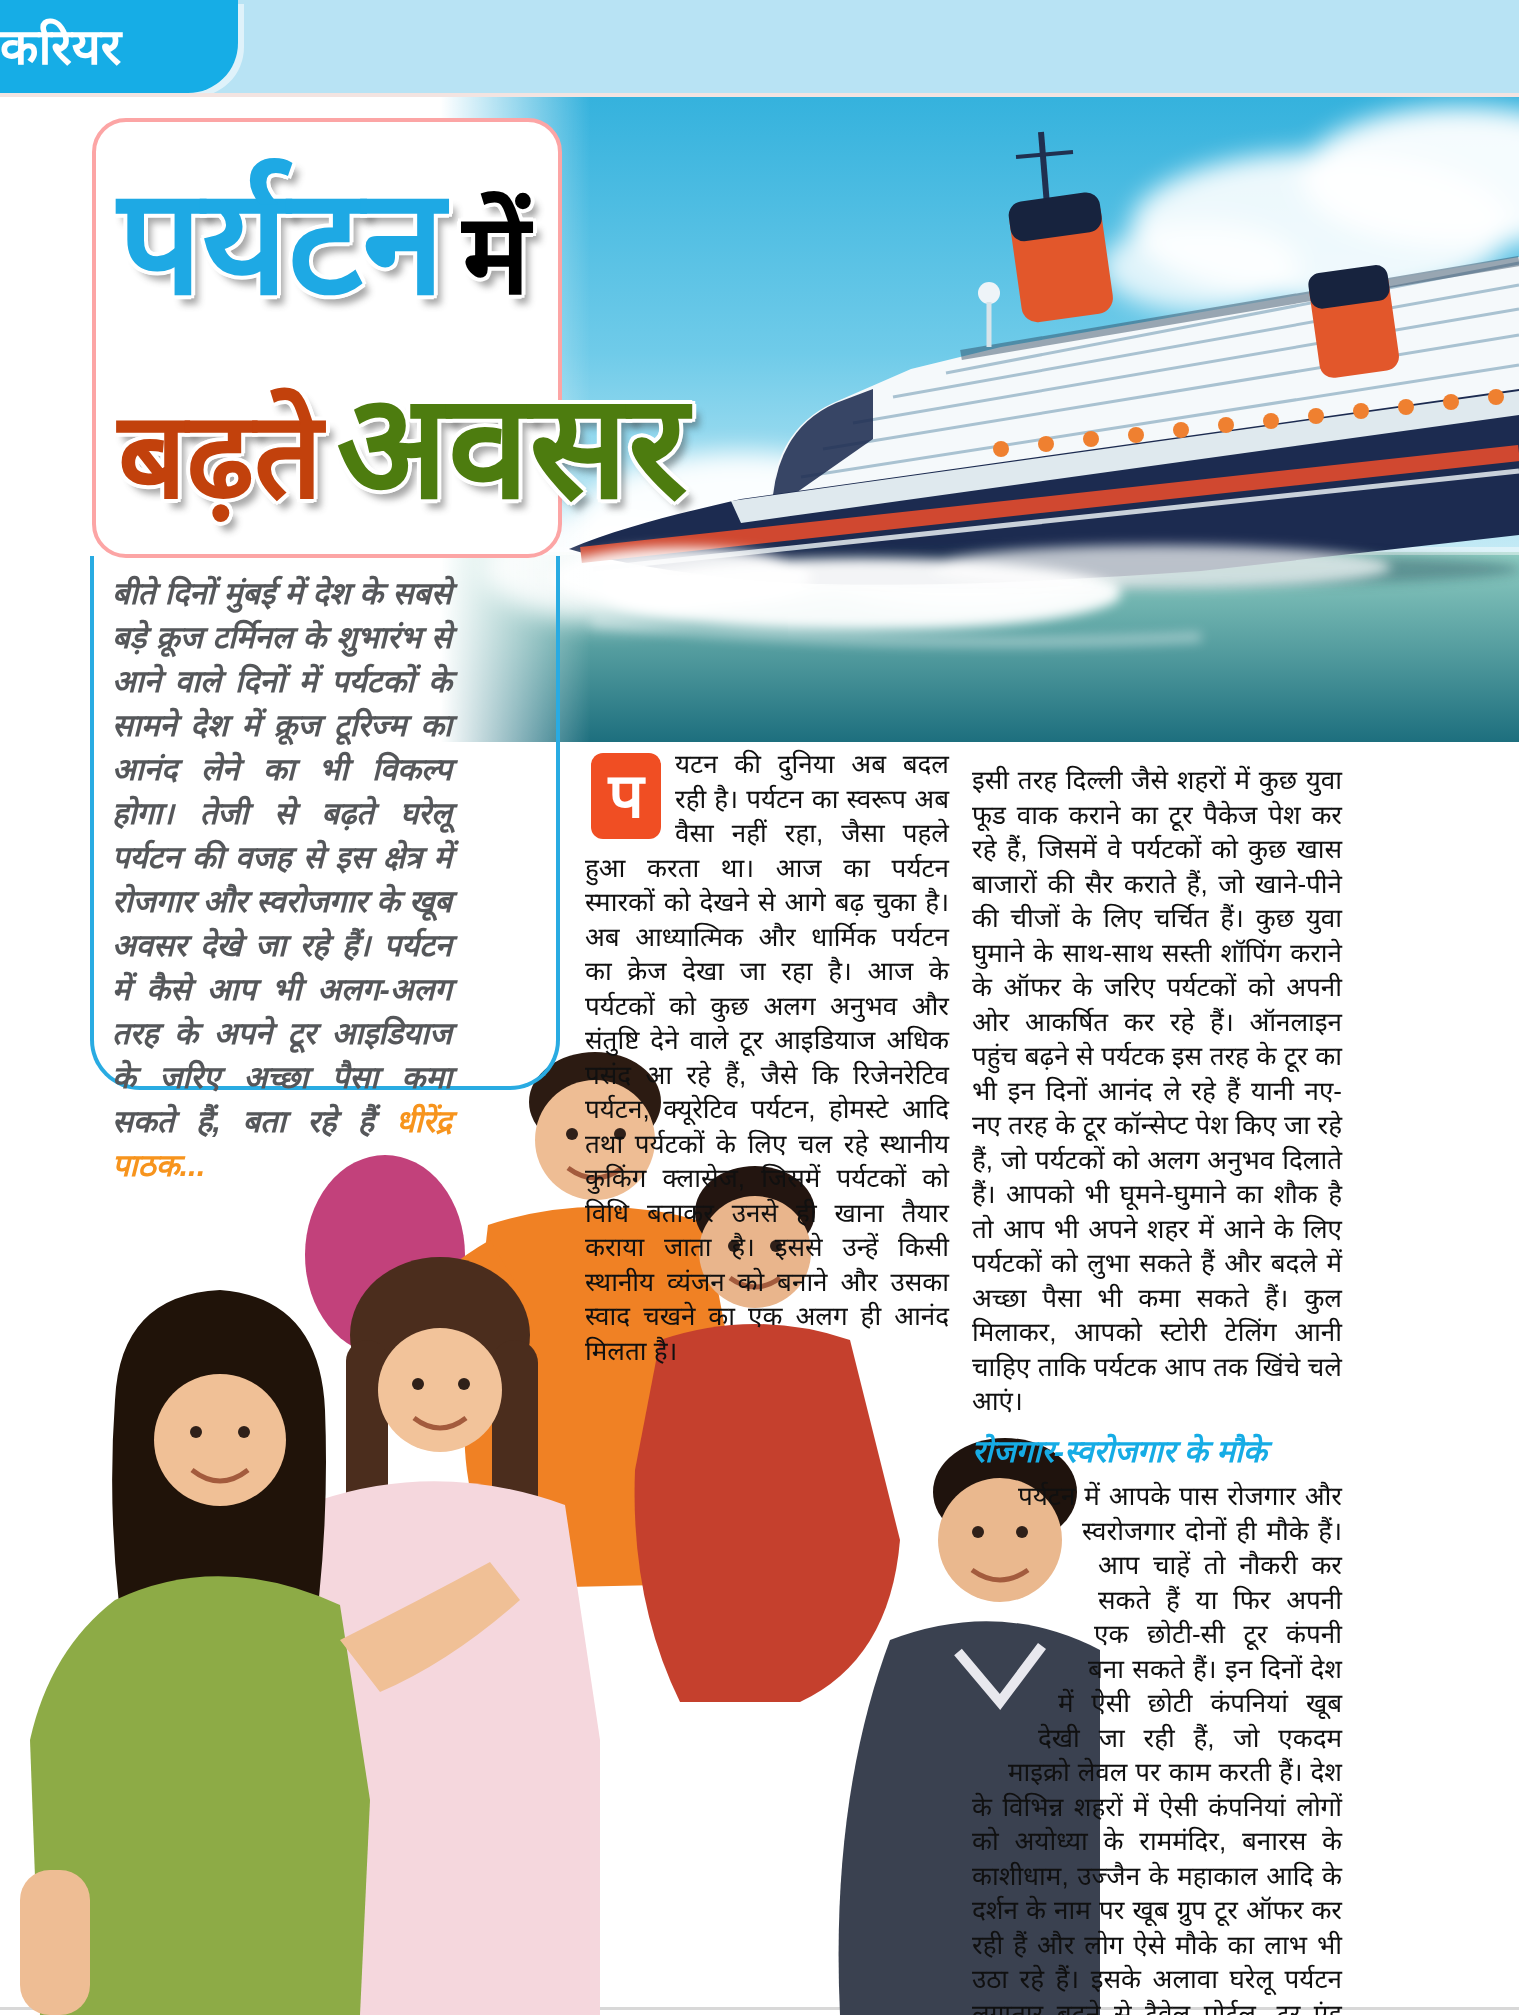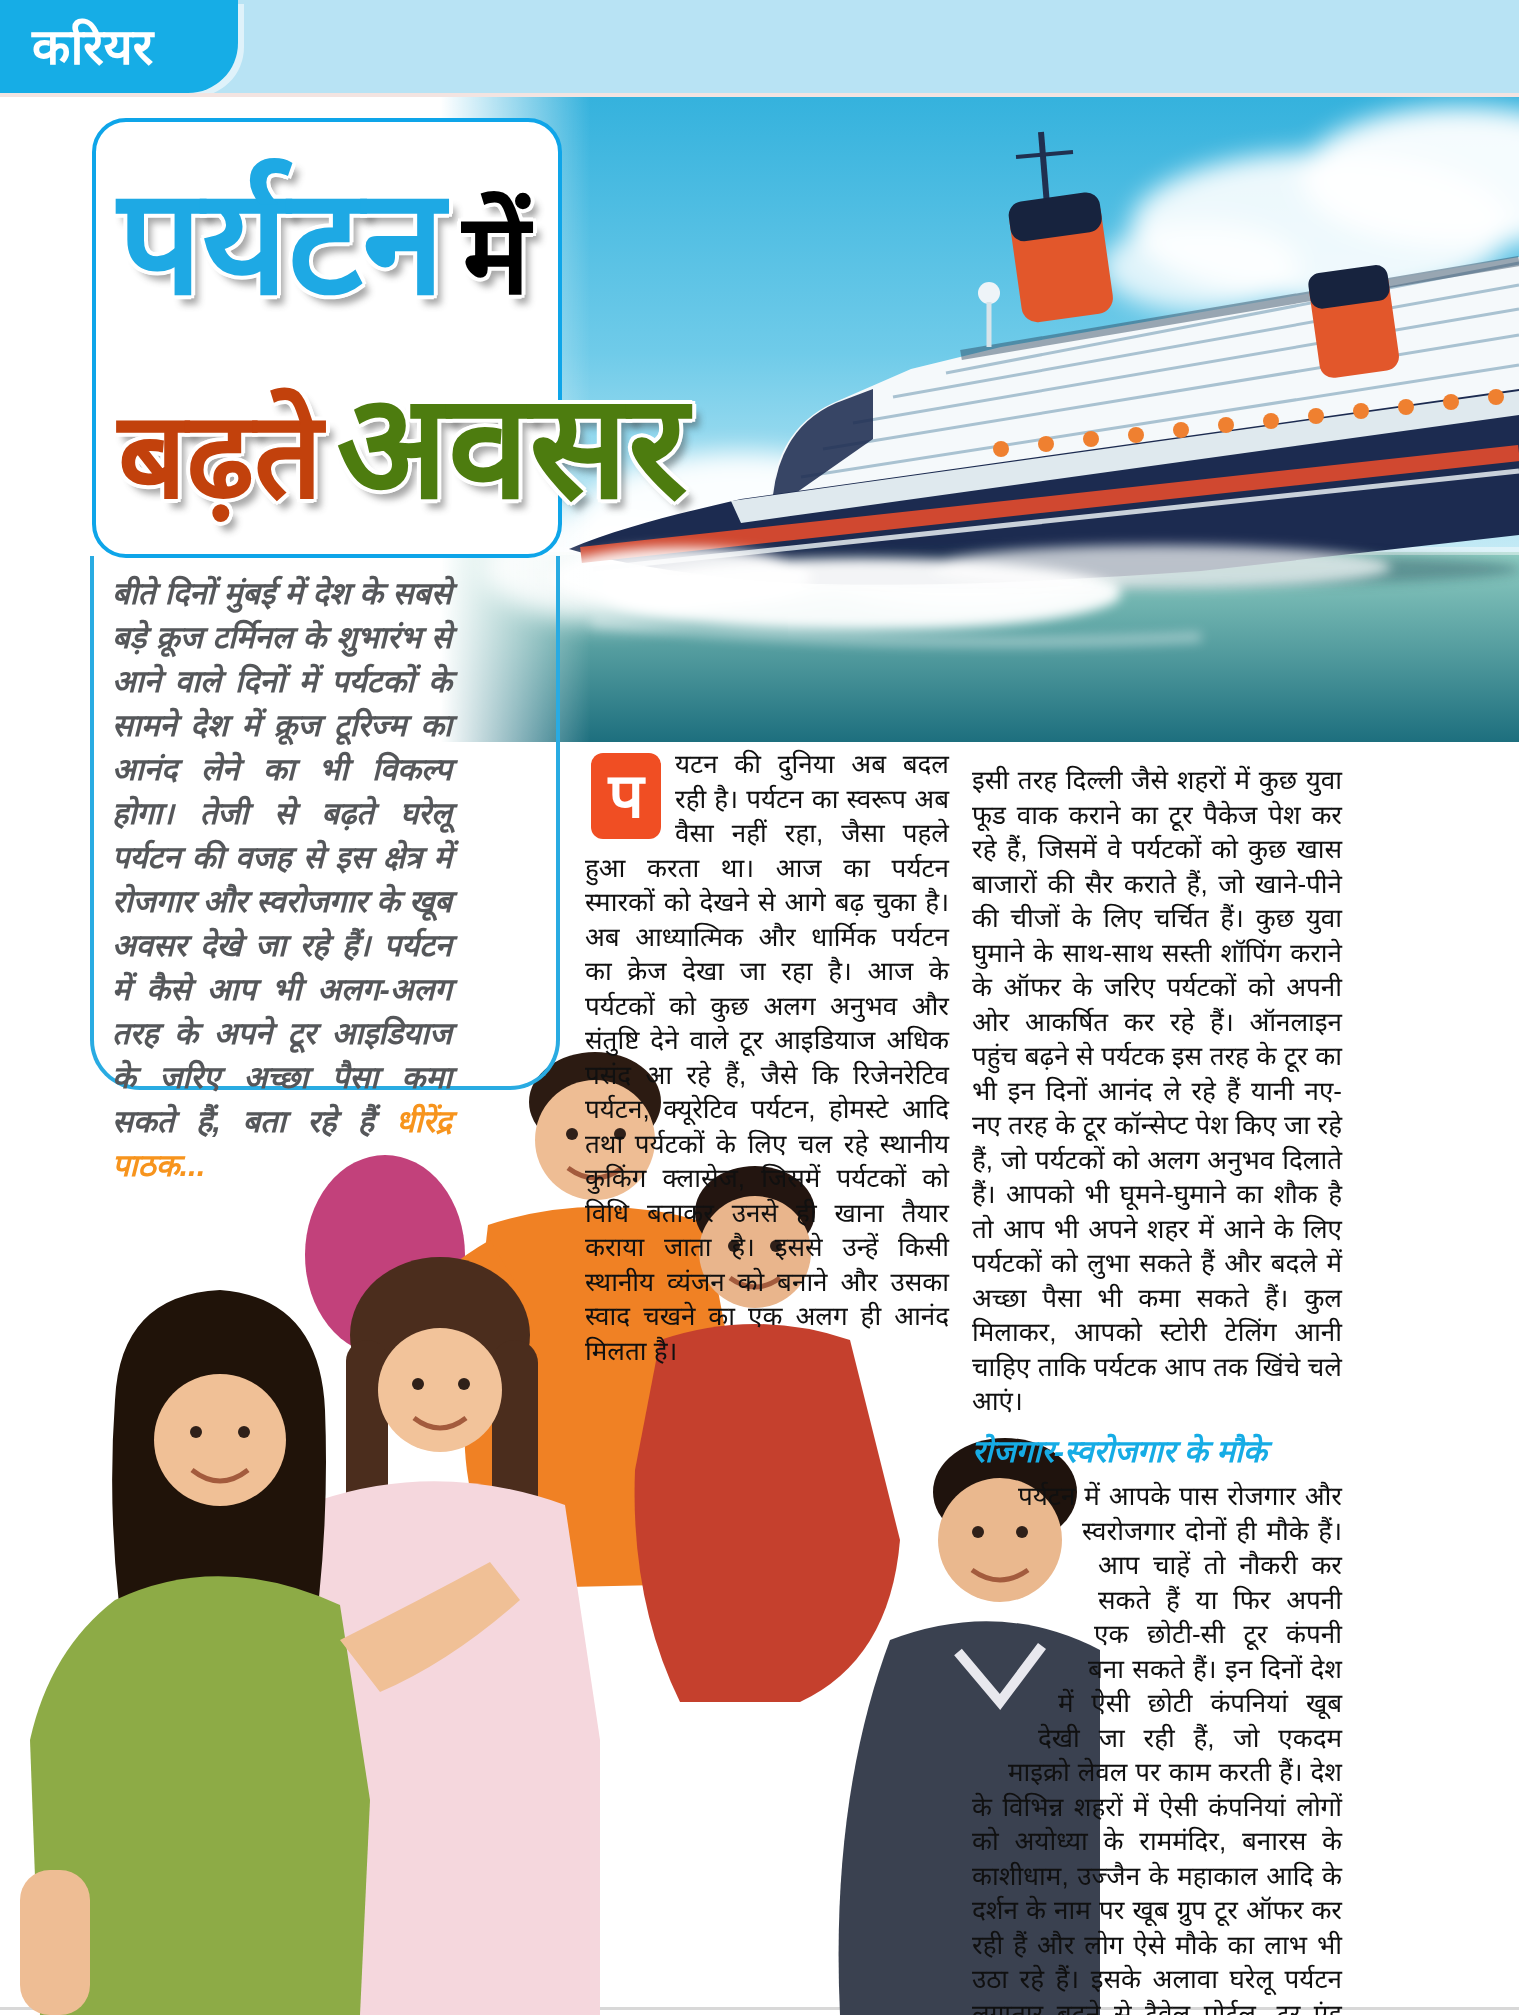--- a/index.html
+++ b/index.html
@@ -3,30 +3,30 @@
 <meta charset="utf-8">
 <style>
   html,body{margin:0;padding:0;background:#e9e9e9;}
   #page{position:relative;width:1519px;height:2015px;background:#ffffff;overflow:hidden;
         font-family:"Liberation Sans","DejaVu Sans",sans-serif;}
   .abs{position:absolute;}
 
   
   .header-bar{left:0;top:0;width:1519px;height:93px;background:#b8e3f4;}
   .kicker-tab{left:0;top:0;width:238px;height:93px;background:#16ade6;border-radius:0 0 50px 0;
-              display:flex;align-items:center;box-sizing:border-box;padding-left:32px;
+              display:flex;align-items:center;box-sizing:border-box;
               box-shadow:6px 4px 0 rgba(255,255,255,.55);}
   .kicker-tab span{color:#fff;font-size:50px;font-weight:bold;line-height:1;}
   .header-rule{left:0;top:93px;width:1519px;height:4px;background:#f3e4e1;}
 
   
   .ship-photo{left:441px;top:97px;width:1078px;height:645px;}
 
   
-  .title-box{left:92px;top:118px;width:470px;height:440px;background:#fff;border:4px solid #0ea5e9;
+  .title-box{left:92px;top:118px;width:470px;height:440px;background:#fff;border:4px solid #fca5a5;
              border-radius:34px;box-sizing:border-box;z-index:3;}
   .title-line{position:absolute;white-space:nowrap;font-weight:bold;line-height:1;}
   .tl1{left:22px;top:46px;}
   .tl2{left:22px;top:252px;}
   .outl{text-shadow:-3px -3px 0 #fff,3px -3px 0 #fff,-3px 3px 0 #fff,3px 3px 0 #fff,
         0 -4px 0 #fff,0 4px 0 #fff,-4px 0 0 #fff,4px 0 0 #fff,7px 9px 7px rgba(60,60,60,.45);}
   .w1{font-size:148px;color:#1ea9e4;}
   .w2{font-size:112px;color:#000;margin-left:18px;}
   .w3{font-size:120px;color:#c2410c;}
   .w4{font-size:146px;color:#4d7c0f;margin-left:14px;}

